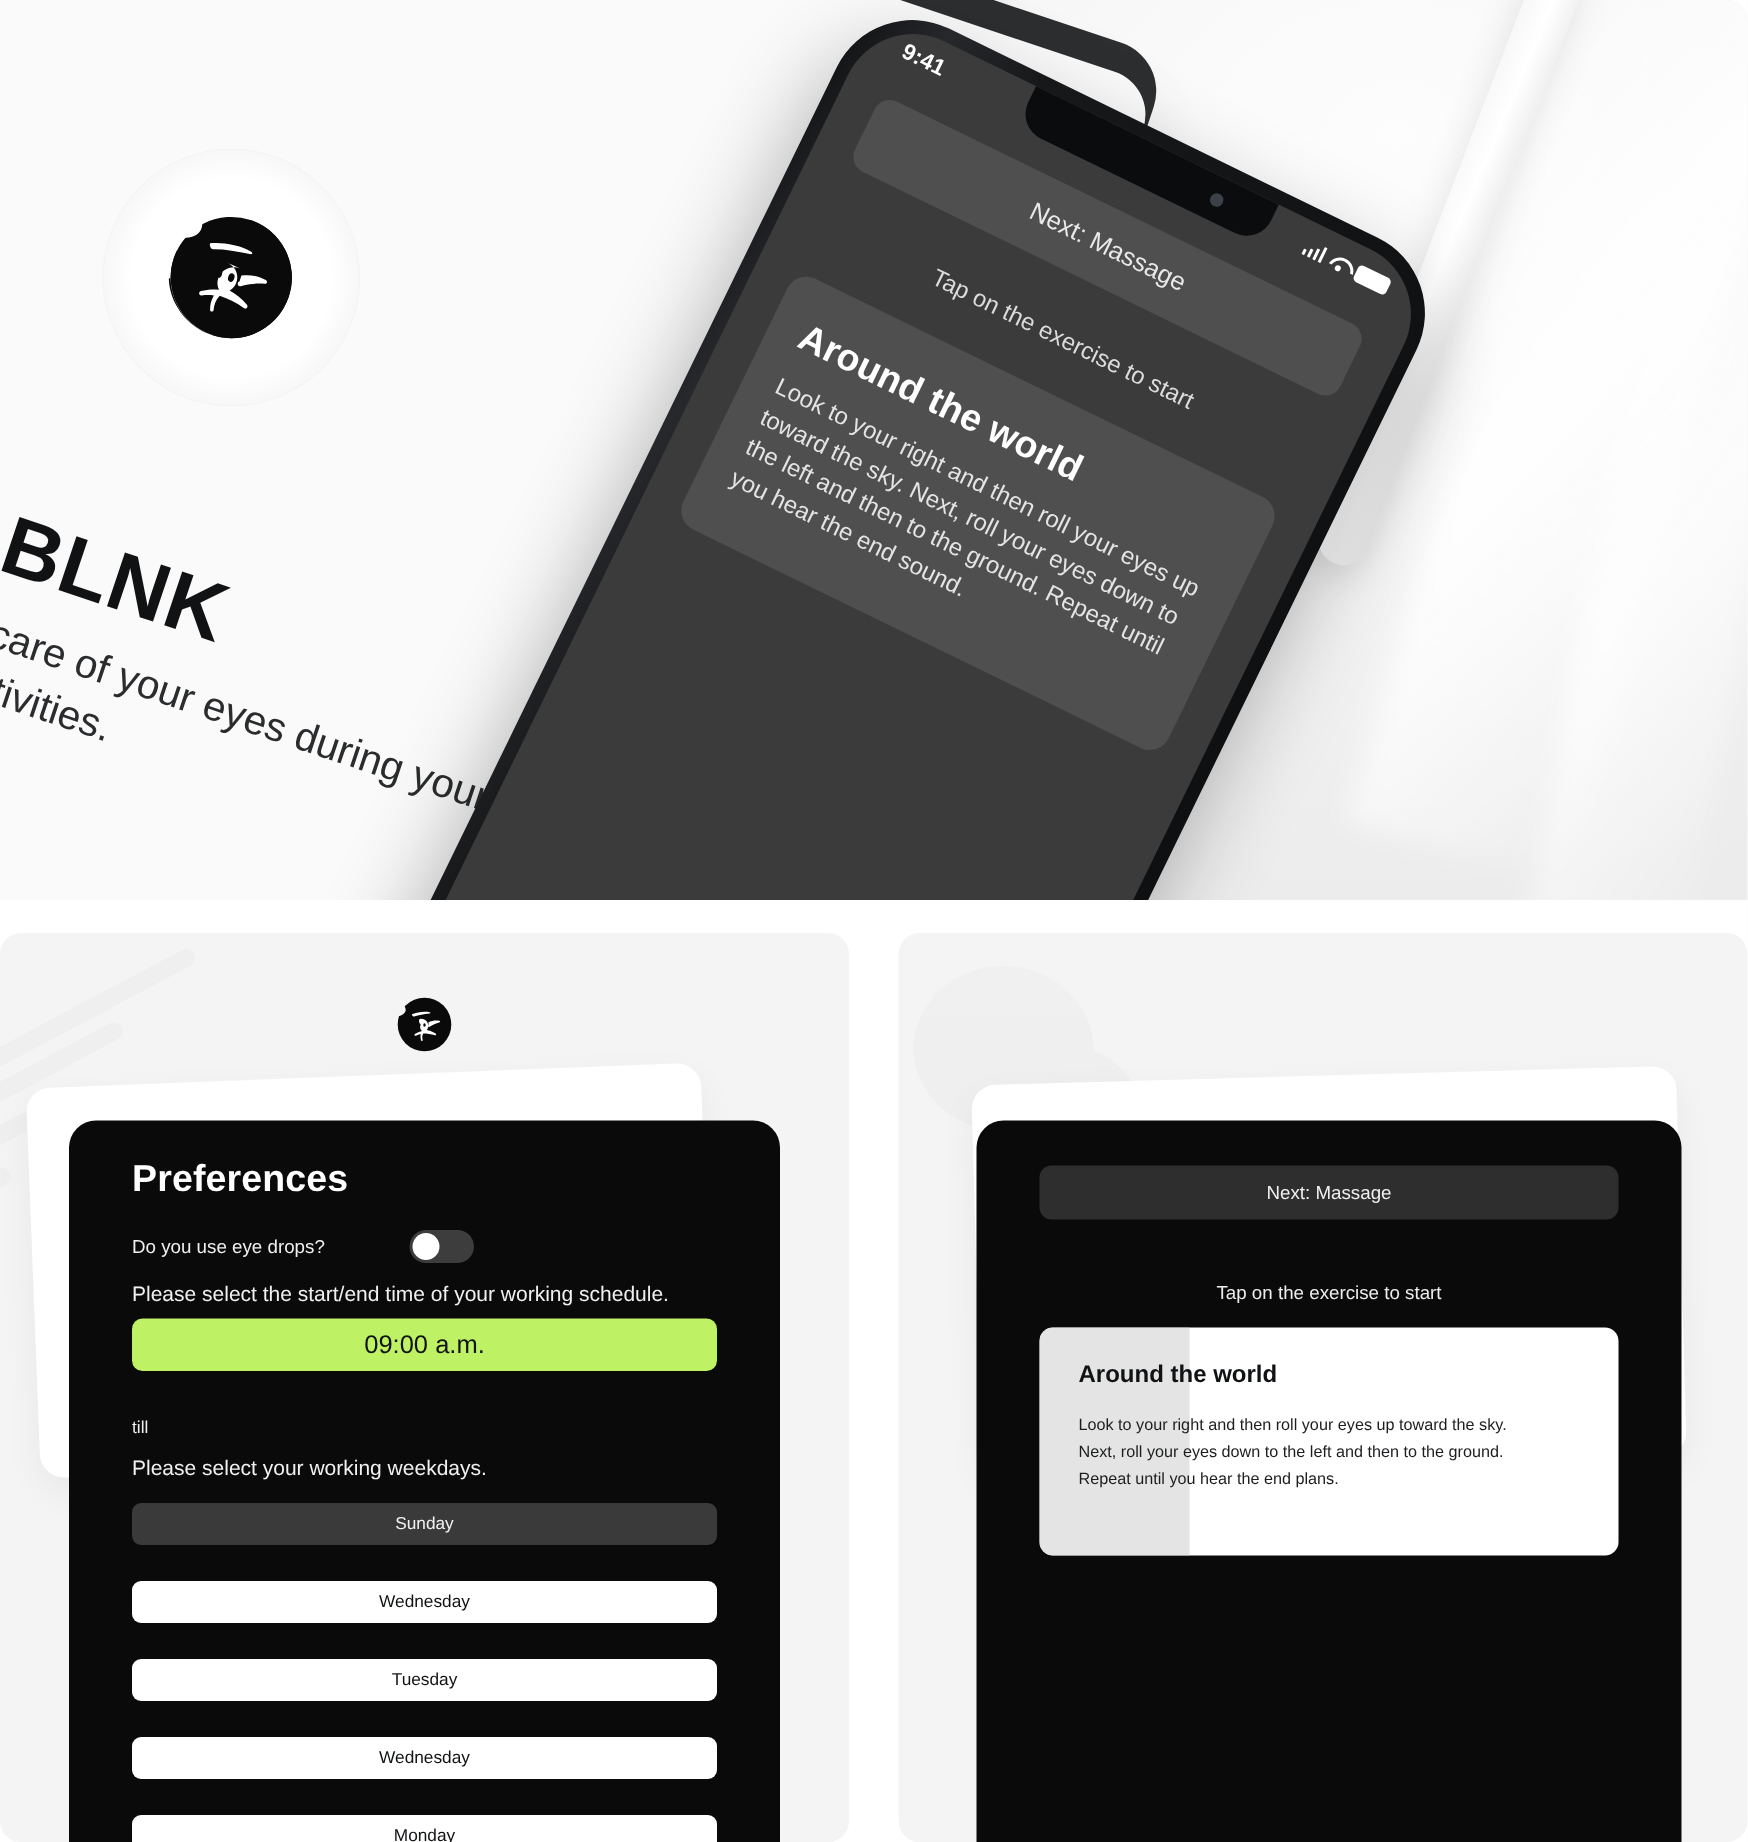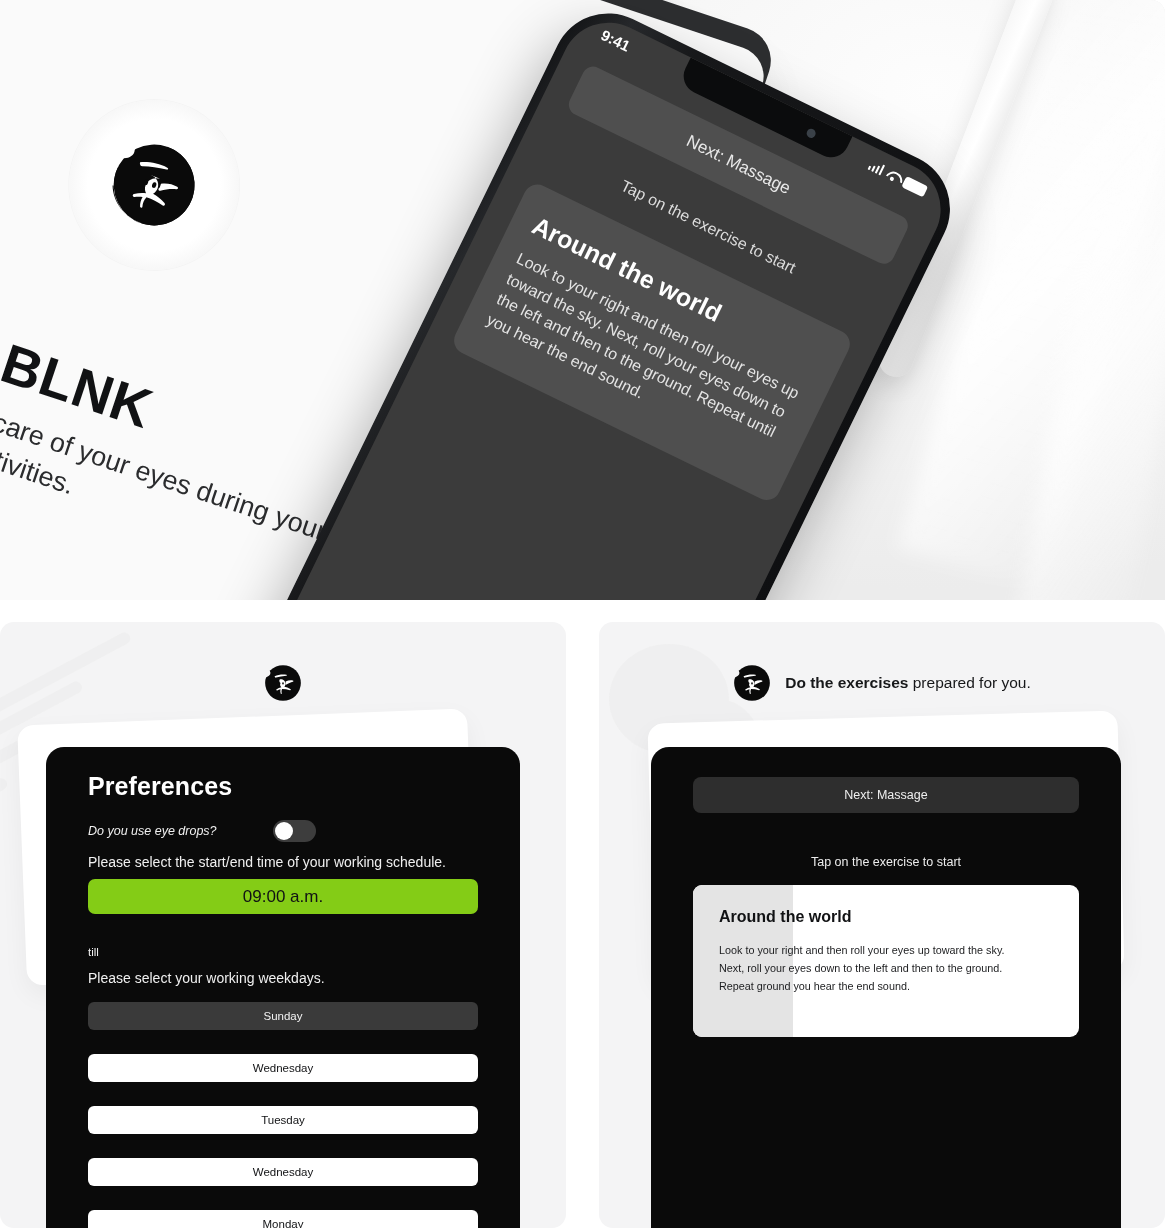--- a/index.html
+++ b/index.html
@@ -273,40 +273,40 @@
     overflow: hidden;
   }
   .device.left-dev  { left: 46px;  top: 125px; width: 474px; height: 500px; }
   .device.right-dev { left: 52px;  top: 125px; width: 470px; height: 500px; }
 
   
   .pref { padding: 25px 42px 0; }
   .pref h2 { color:#fff; font-size: 25px; font-weight: 800; letter-spacing: .1px; }
   .pref-row {
     margin-top: 19px;
-    display: flex; align-items: center; gap: 56px; font-style: italic;
+    display: flex; align-items: center; gap: 56px;
   }
   .pref-q { color: #f0f0f0; font-size: 12.5px; }
   .toggle {
     width: 43px; height: 22px;
     border-radius: 11px;
     background: #3d3d3d;
     position: relative;
   }
   .toggle .knob {
     position: absolute; left: 2px; top: 2px;
     width: 18px; height: 18px; border-radius: 50%;
     background: #ffffff;
   }
   .pref-label { color:#f0f0f0; font-size: 14px; margin-top: 12px; }
   .pref-label.small { font-size: 11.5px; margin-top: 32px; }
   .time-field {
     margin-top: 9px;
     height: 35px;
-    background: #84cc16;
+    background: #bef264;
     border-radius: 7px;
     display:flex; align-items:center; justify-content:center;
     color: #111214; font-size: 17px;
   }
   .weekgrid {
     margin-top: 16px;
     display: grid;
     grid-template-columns: 1fr;
     gap: 24px 9px;
   }
@@ -472,52 +472,35 @@
         </div>
       </div>
     </div>
 
     <div class="panel right">
       <div class="wm wm-blob">
         <b></b>
           <i></i>
       </div>
 
-      <div class="panel-head">
-        <span class="mini-logo">
-          <svg viewBox="0 0 100 100" aria-hidden="true">
-            <circle cx="50" cy="50" r="47" fill="#0a0a0a"></circle>
-            <path d="M3 36c8-2 14-6 14-12 0-3.5-2-6.5-5-8.4C6.5 20 3.8 27.6 3 36z" fill="#f4f4f5"></path>
-            <path d="M28 32c9-3.6 21-5.4 31-3.6 2 .4 2 2-.2 2.2-10 1-19 2.6-27 5.2-2.2.8-3.8-2.4-3.8-3.8z" fill="#ffffff"></path>
-            <path d="M44 40c7 0 12.6 5.4 12.6 12 0 3-1 5.8-2.8 7.8 5 1 10.6 3 15.6 5.8 2 1 1 3.8-1 3.2-7-2-14-3-20.8-3-1.8 3.8-1.8 7.6-.8 11.4.4 1.6-2 2.4-2.6.8-1.4-3.6-1.6-7.4-.8-11.4-3 .6-5.8 1.6-8.6 3-2 1-3.4-1.8-1.6-3 3.8-2.4 8-4.2 12.4-5.2-2.2-2.2-3.4-5-3.4-8C41.2 46 38 40 44 40z" fill="#ffffff"></path>
-            <path d="M57 46c6-3 13-4 19-2.6 2 .4 2 2.4 0 3-6 1.6-12 4-17 7.6-2 1.4-4-1.6-2-3.4z" fill="#ffffff"></path>
-            <ellipse cx="41" cy="51" rx="2.2" ry="3" fill="#0a0a0a"></ellipse>
-            <ellipse cx="50" cy="51" rx="2.2" ry="3" fill="#0a0a0a"></ellipse>
-          </svg>
-        </span>
-        <span class="headtext">
-          <span class="strong">Do the exercises</span>
-          <span class="light">prepared for you.</span>
-        </span>
-      </div>
 
       <div class="slip right-slip"></div>
 
       <div class="device right-dev">
         <div class="exr">
           <div class="exr-next">Next: Massage</div>
           <div class="exr-tap">Tap on the exercise to start</div>
           <div class="exr-card">
             <span class="progress"></span>
             <div class="inner">
               <h3>Around the world</h3>
               <p>
                 <span>Look to your right and then roll your eyes up toward the sky.</span><br>
                 <span>Next, roll your eyes down to the left and then to the ground.</span><br>
-                <span>Repeat ground you hear the end sound.</span>
+                <span>Repeat until you hear the end plans.</span>
               </p>
             </div>
           </div>
         </div>
       </div>
     </div>
 
   </div>
 </div>
 

